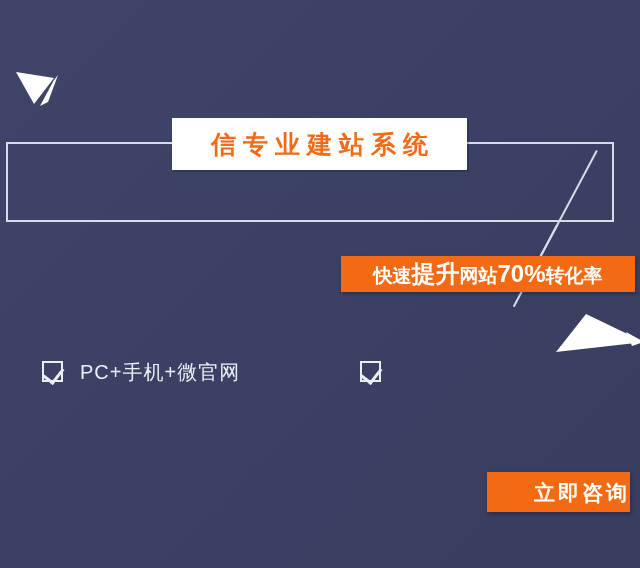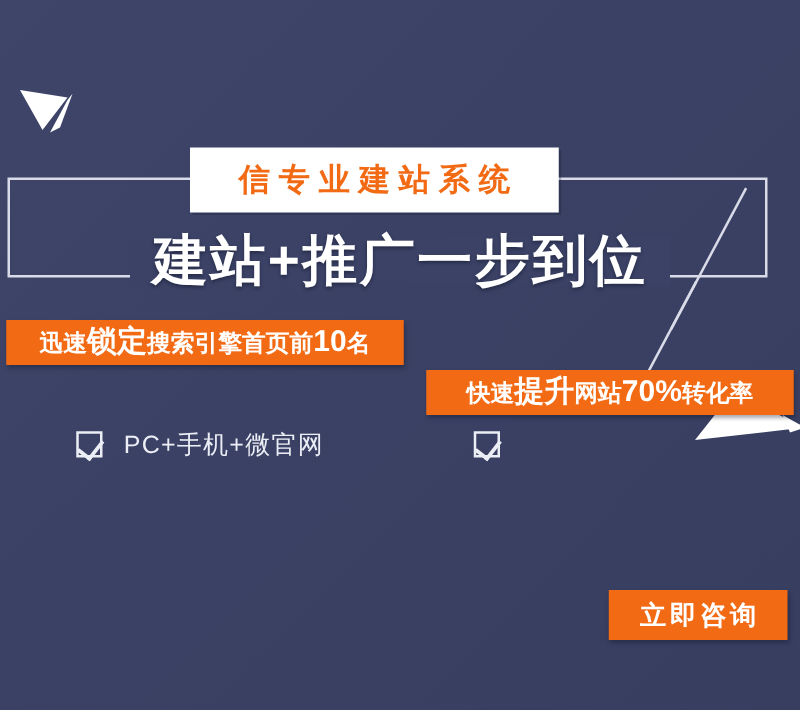--- a/index.html
+++ b/index.html
@@ -26,21 +26,21 @@
     border:2px solid #d9dce8;border-right:2px solid #d9dce8;
     box-sizing:border-box;
   }
   
   .diag{position:absolute;background:#d9dce8;transform-origin:top left;}
   .diag1{left:596px;top:150px;width:2px;height:128px;transform:rotate(28deg);}
   .diag2{left:556px;top:225px;width:2px;height:92px;transform:rotate(28deg);}
 
   
   .plaque{
-    position:absolute;left:152px;top:118px;width:295px;height:52px;
+    position:absolute;left:172px;top:118px;width:295px;height:52px;
     background:#ffffff;
     box-shadow:2px 2px 0 0 rgba(20,24,45,.25);
     display:flex;align-items:center;justify-content:center;
   }
   .plaque-text{
     color:#f26a13;font-size:25px;font-weight:bold;letter-spacing:7px;
     text-indent:7px;line-height:1;white-space:nowrap;
   }
 
   
@@ -56,51 +56,51 @@
     text-shadow:0 2px 3px rgba(10,13,30,.45);
   }
 
   
   .strip{
     position:absolute;height:36px;background:#f26a13;
     display:flex;align-items:center;justify-content:center;
     box-shadow:1px 2px 3px rgba(15,18,38,.35);
   }
   .strip-left{left:5px;top:256px;width:318px;}
-  .strip-right{left:341px;top:256px;width:294px;margin-top:40px;}
+  .strip-right{left:341px;top:256px;width:294px;}
   .strip-text{
     color:#ffffff;white-space:nowrap;line-height:1;font-weight:bold;
   }
   .strip-text .sm{font-size:19px;}
   .strip-text .lg{font-size:24px;}
 
   
   .features{
-    position:absolute;left:0;top:328px;width:512px;
-    display:grid;grid-template-columns:318px 322px;grid-auto-rows:55px;margin-left:19px;
+    position:absolute;left:0;top:344px;width:512px;
+    display:grid;grid-template-columns:318px 322px;grid-auto-rows:55px;
   }
   .feat{display:flex;align-items:center;padding-left:42px;box-sizing:border-box;}
   .feat .box{
     width:21px;height:21px;border:2px solid #eceef5;box-sizing:border-box;
     position:relative;flex:0 0 auto;margin-right:17px;
   }
   .feat .box:after{
     content:"";position:absolute;left:3px;top:1px;width:10px;height:16px;
     border-right:3px solid #eceef5;border-bottom:3px solid #eceef5;
     transform:rotate(38deg);
   }
   .feat .label{
     color:#eceef5;font-size:20px;letter-spacing:1px;white-space:nowrap;line-height:1;
   }
 
   
   .cta{
     position:absolute;left:487px;top:472px;width:143px;height:40px;
     background:#f26a13;border:none;cursor:pointer;
-    display:flex;align-items:center;justify-content:center;
+    display:flex;align-items:center;justify-content:flex-end;
     box-shadow:1px 2px 4px rgba(15,18,38,.4);
     padding:0;
   }
   .cta-text{
     color:#ffffff;font-size:21px;font-weight:bold;letter-spacing:3px;
     text-indent:3px;white-space:nowrap;line-height:1;
     font-family:"Liberation Sans","DejaVu Sans",sans-serif;
   }
 </style>
 </head>
@@ -119,27 +119,21 @@
 
   <svg class="deco plane-r" viewBox="0 0 92 48">
     <polygon points="34,2 92,30 4,40" fill="#ffffff"></polygon>
     <polygon points="74,20 92,30 80,34" fill="#ffffff"></polygon>
   </svg>
 
   <div class="plaque">
     <span class="plaque-text">信专业建站系统</span>
   </div>
 
-  <div class="headline-row">
-    <span class="headline">建站+推广一步到位</span>
-  </div>
 
-  <div class="strip strip-left">
-    <span class="strip-text"><span class="sm">迅速</span><span class="lg">锁定</span><span class="sm">搜索引擎首页前</span><span class="lg">10</span><span class="sm">名</span></span>
-  </div>
 
   <div class="strip strip-right">
     <span class="strip-text"><span class="sm">快速</span><span class="lg">提升</span><span class="sm">网站</span><span class="lg">70%</span><span class="sm">转化率</span></span>
   </div>
 
   <div class="features">
     <div class="feat">
       <span class="box"></span>
       <span class="label">PC+手机+微官网</span>
     </div>

